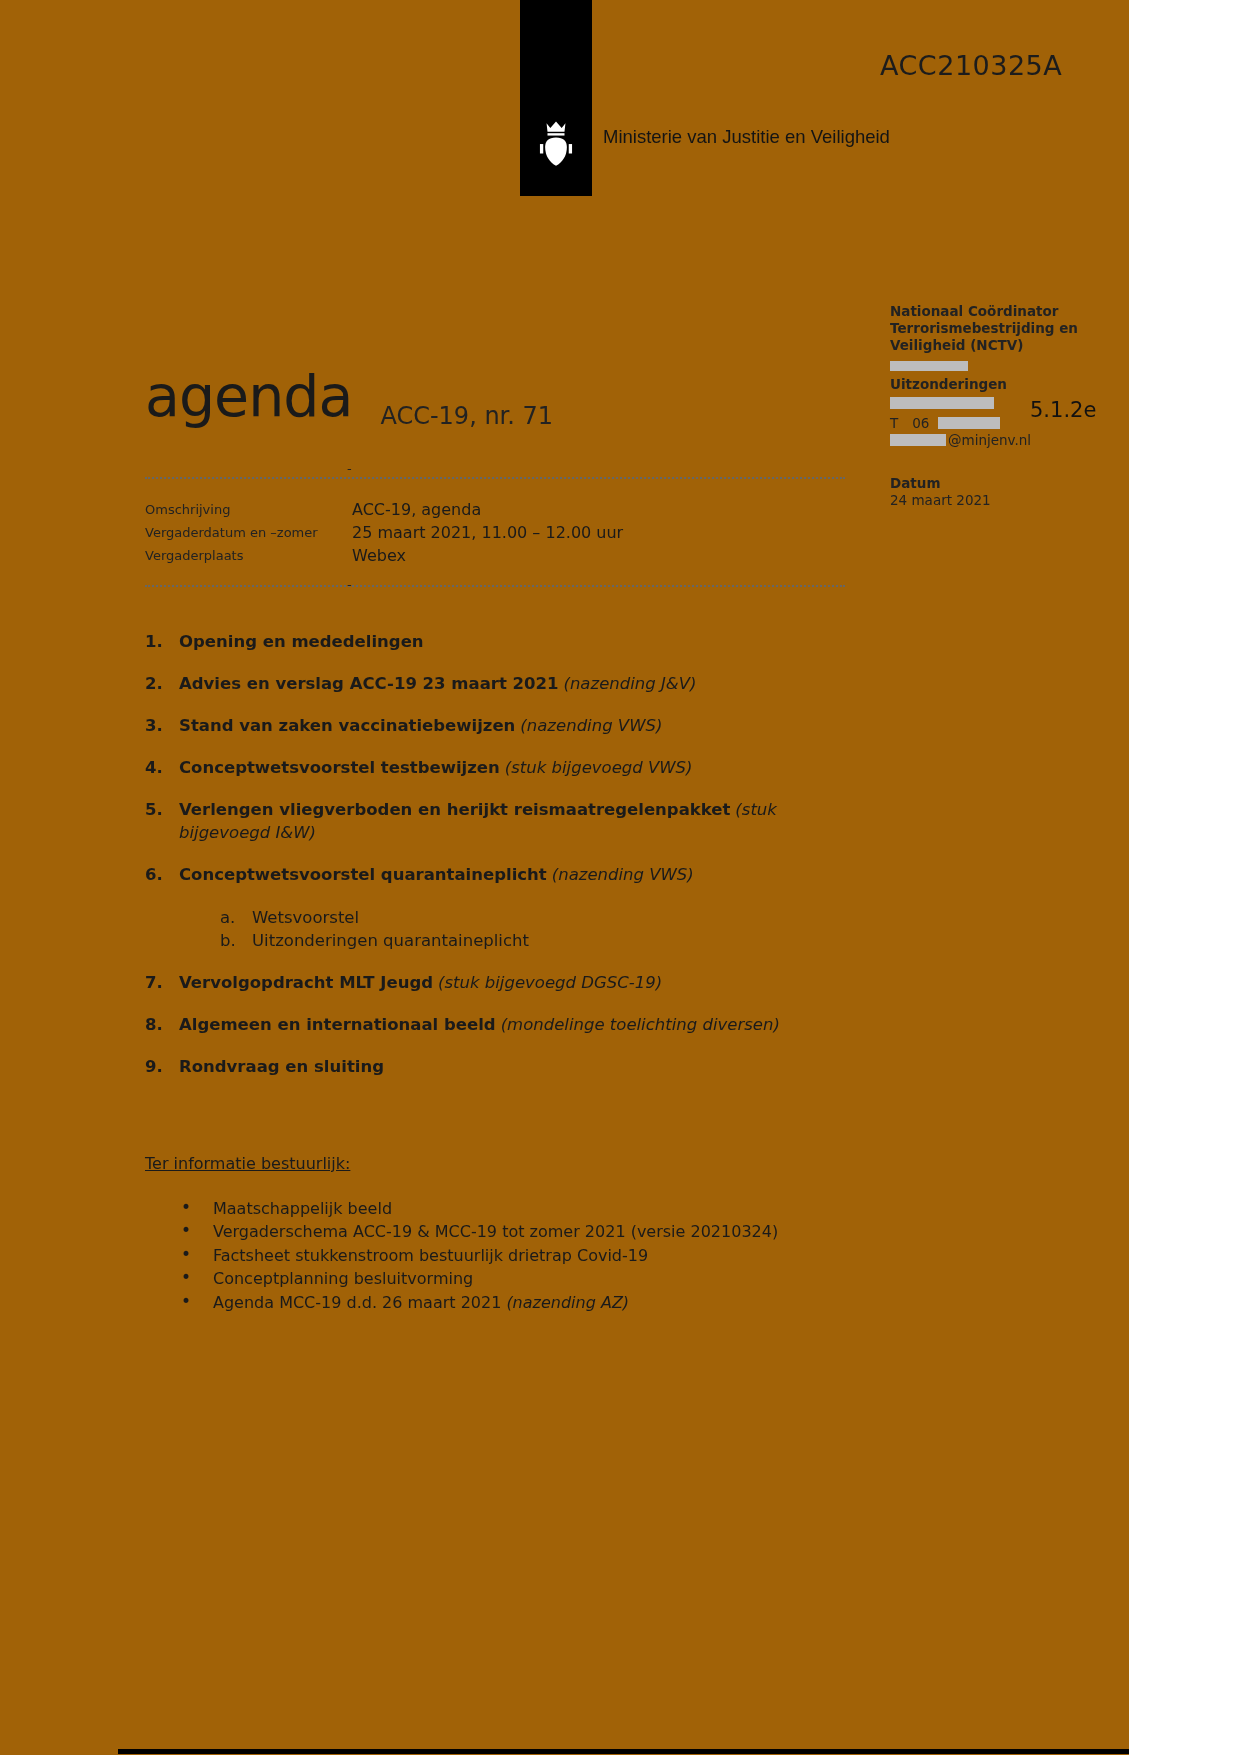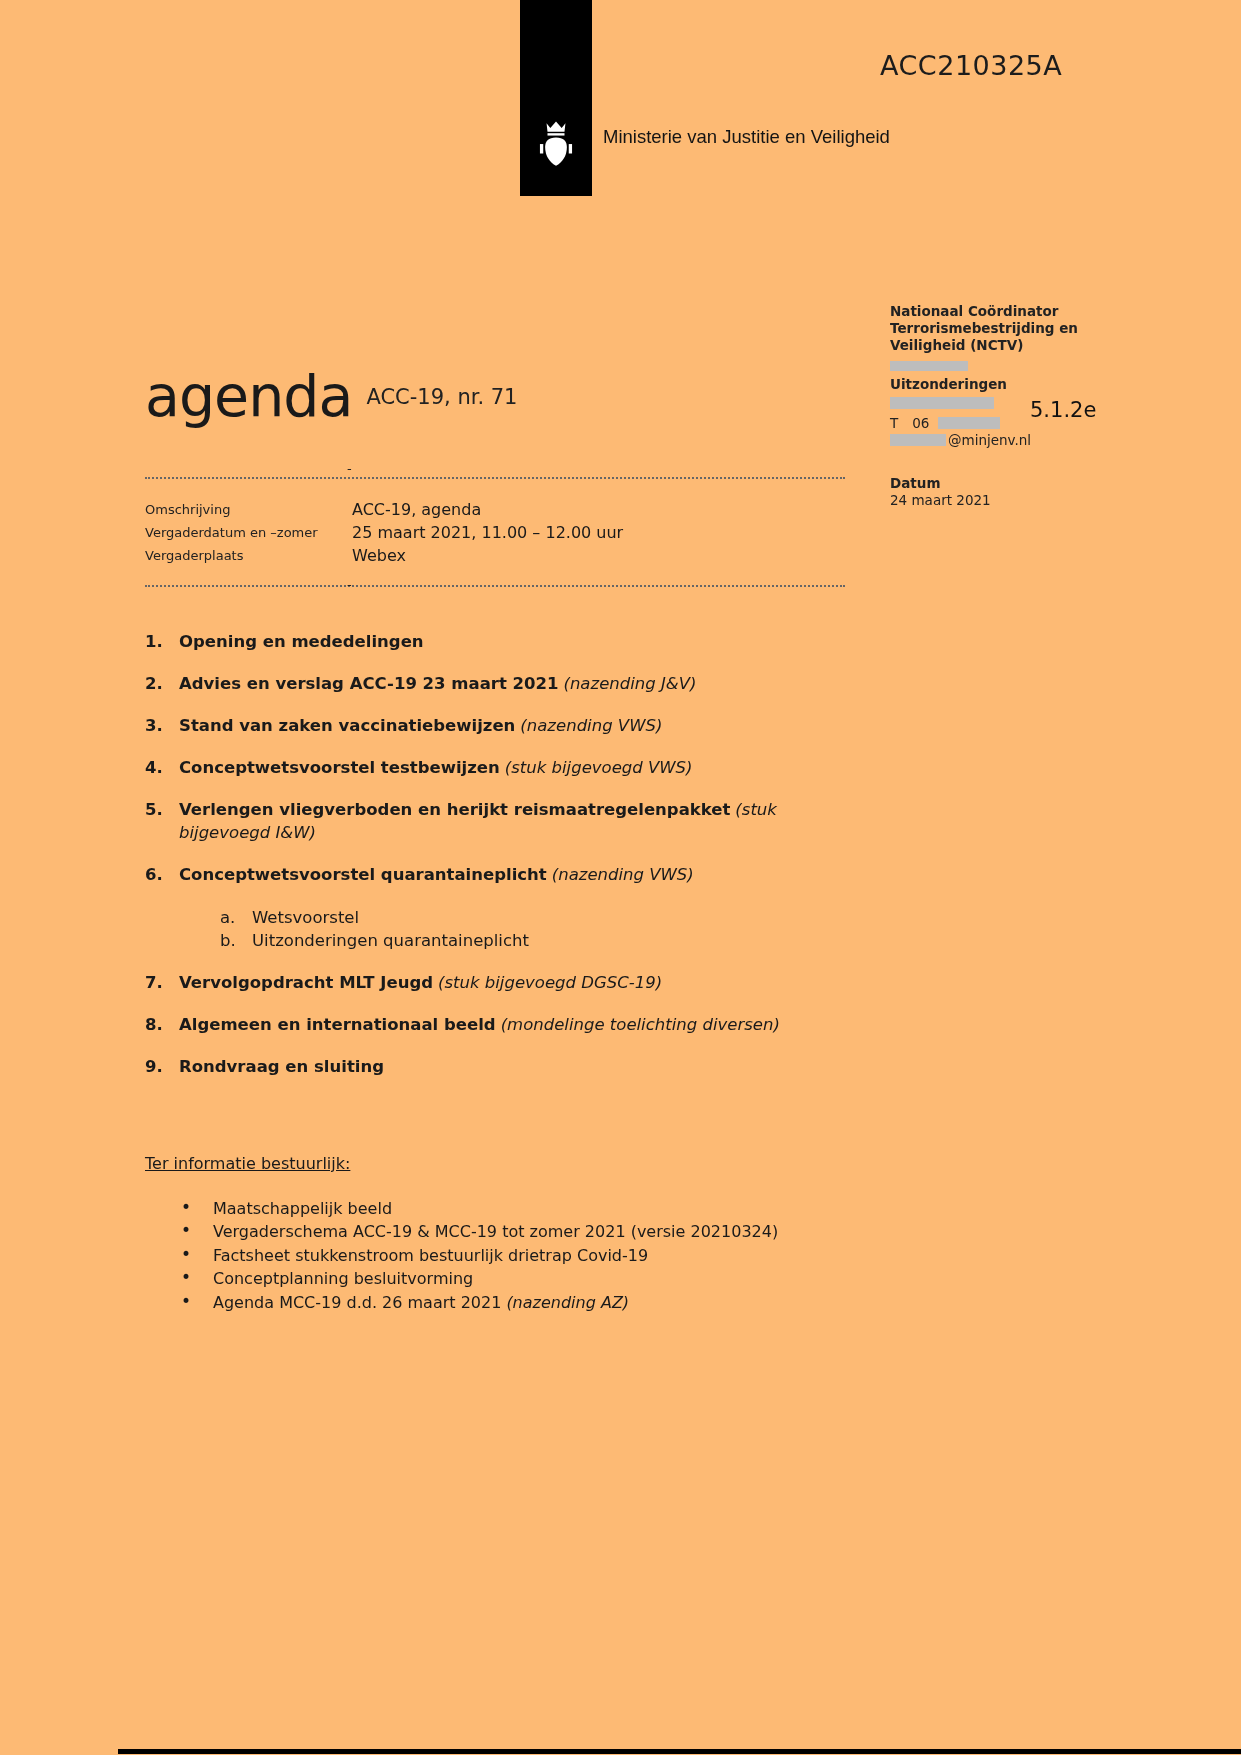--- a/index.html
+++ b/index.html
@@ -1,17 +1,17 @@
 <!DOCTYPE html>
 <html><head>
 <meta charset="utf-8">
 <style>
   html,body { margin:0; padding:0; background:#fff; }
   .page {
-    position:relative; width:1241px; height:1755px; background:#fdba74;
+    position:relative; width:1129px; height:1755px; background:#a16207;
     font-family:"DejaVu Sans","Liberation Sans",sans-serif; color:#1a1a1a;
     overflow:hidden;
   }
   .bold { font-weight:bold; }
 
   
   .logo-block { position:absolute; left:520px; top:0; width:72px; height:196px; background:#000; }
   .emblem { position:absolute; left:50%; bottom:24px; transform:translateX(-50%); width:34px; height:54px; }
   .ministry {
     position:absolute; left:603px; top:126px;
@@ -27,23 +27,23 @@
   .redact-2 { width:104px; height:12px; margin-top:4px; }
   .phone-row { margin-top:6px; white-space:nowrap; }
   .phone-prefix { margin-right:14px; }
   .redact-inline { display:inline-block; vertical-align:-1px; }
   .redact-phone { width:62px; height:12px; margin-left:9px; }
   .redact-email { width:56px; height:12px; margin-right:2px; }
   .datum-label { margin-top:26px; }
   .ref-mark { position:absolute; left:1030px; top:398px; font-size:21px; color:#111; }
 
   
-  .title-row { position:absolute; left:145px; top:364px; display:flex; align-items:center; gap:14px; }
+  .title-row { position:absolute; left:145px; top:364px; display:flex; align-items:flex-end; gap:28px; }
   .title-main { font-size:57px; line-height:1.15; letter-spacing:-1px; color:#1a1a1a; }
-  .title-sub { font-size:21px; color:#222; }
+  .title-sub { font-size:24px; color:#222; }
 
   
   .rule { position:absolute; left:145px; width:700px; border-top:2px dotted #666; }
   .rule-1 { top:477px; }
   .rule-2 { top:585px; }
   .field-marker { position:absolute; font-size:13px; color:#222; }
   .marker-1 { left:347px; top:461px; }
   .marker-2 { left:347px; top:577px; }
 
   

